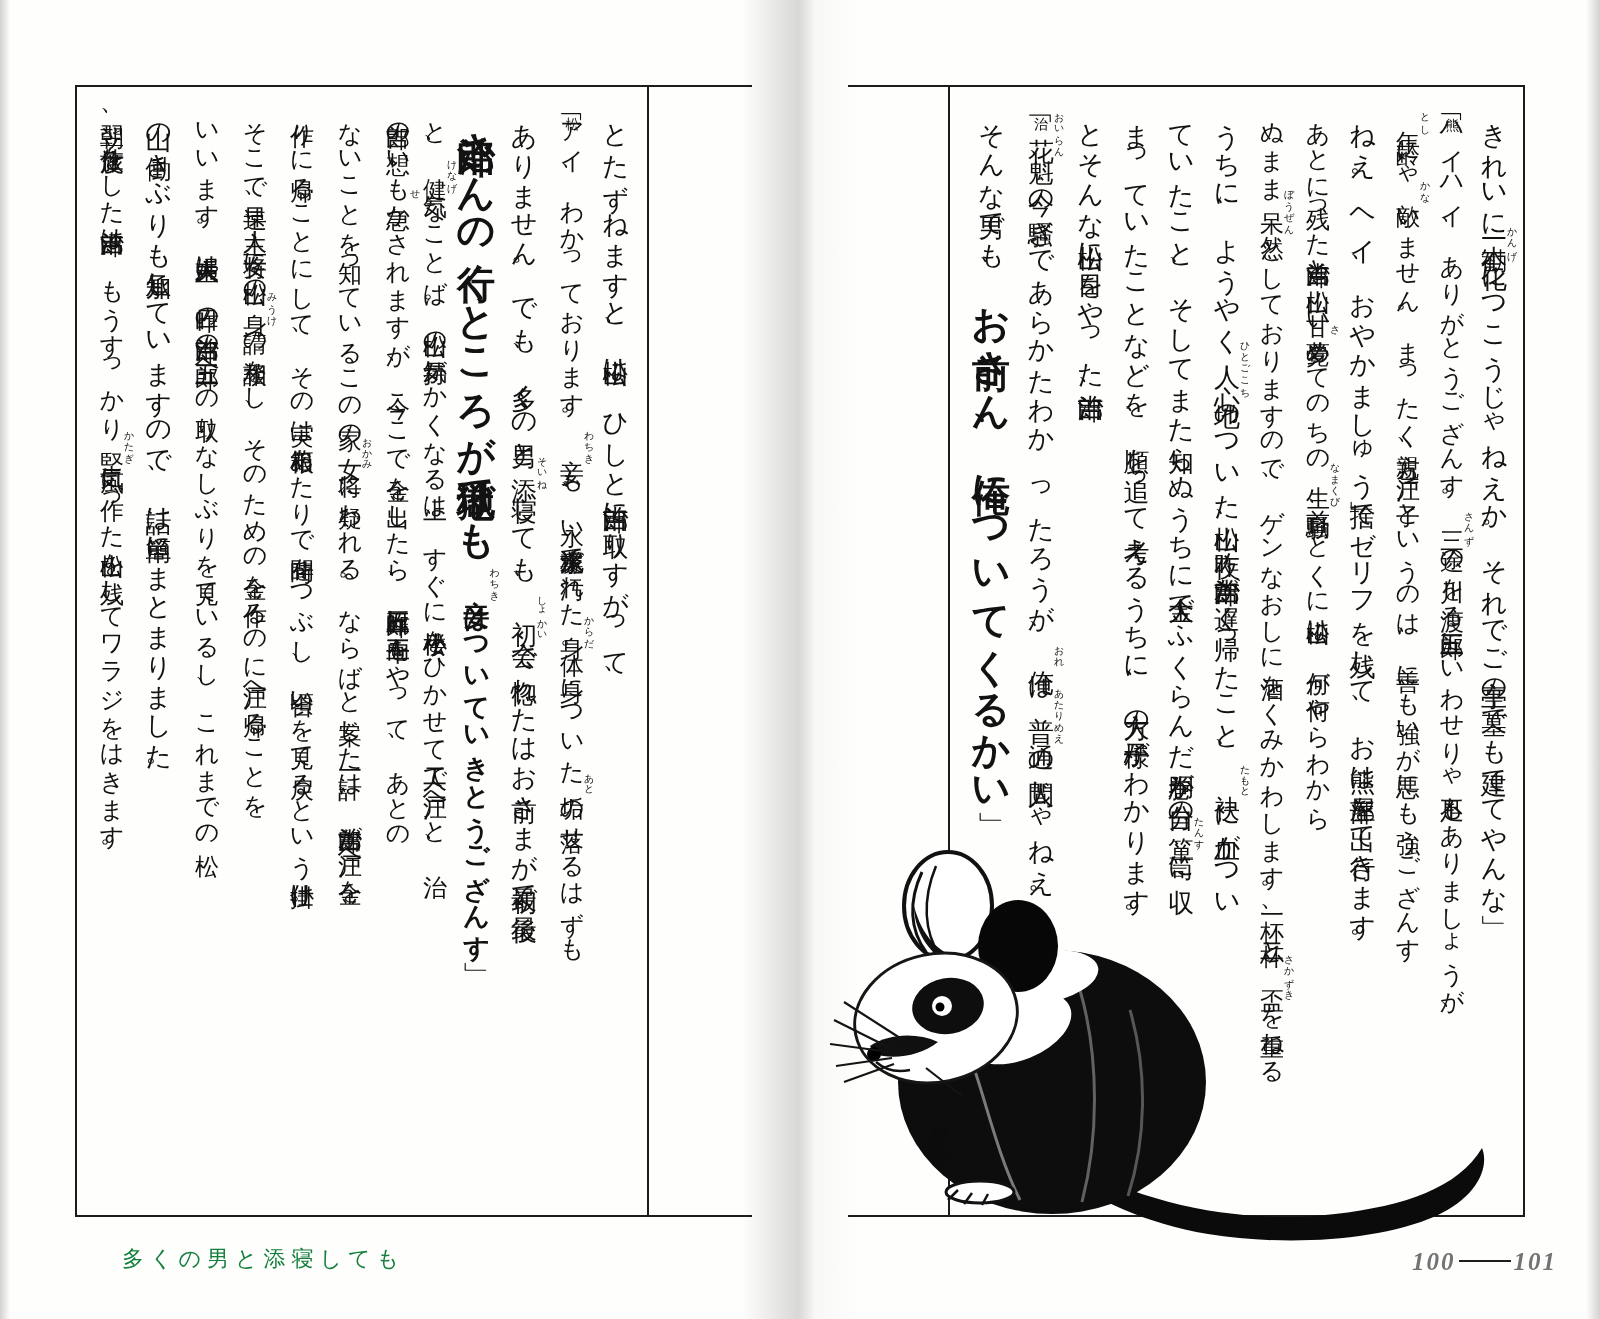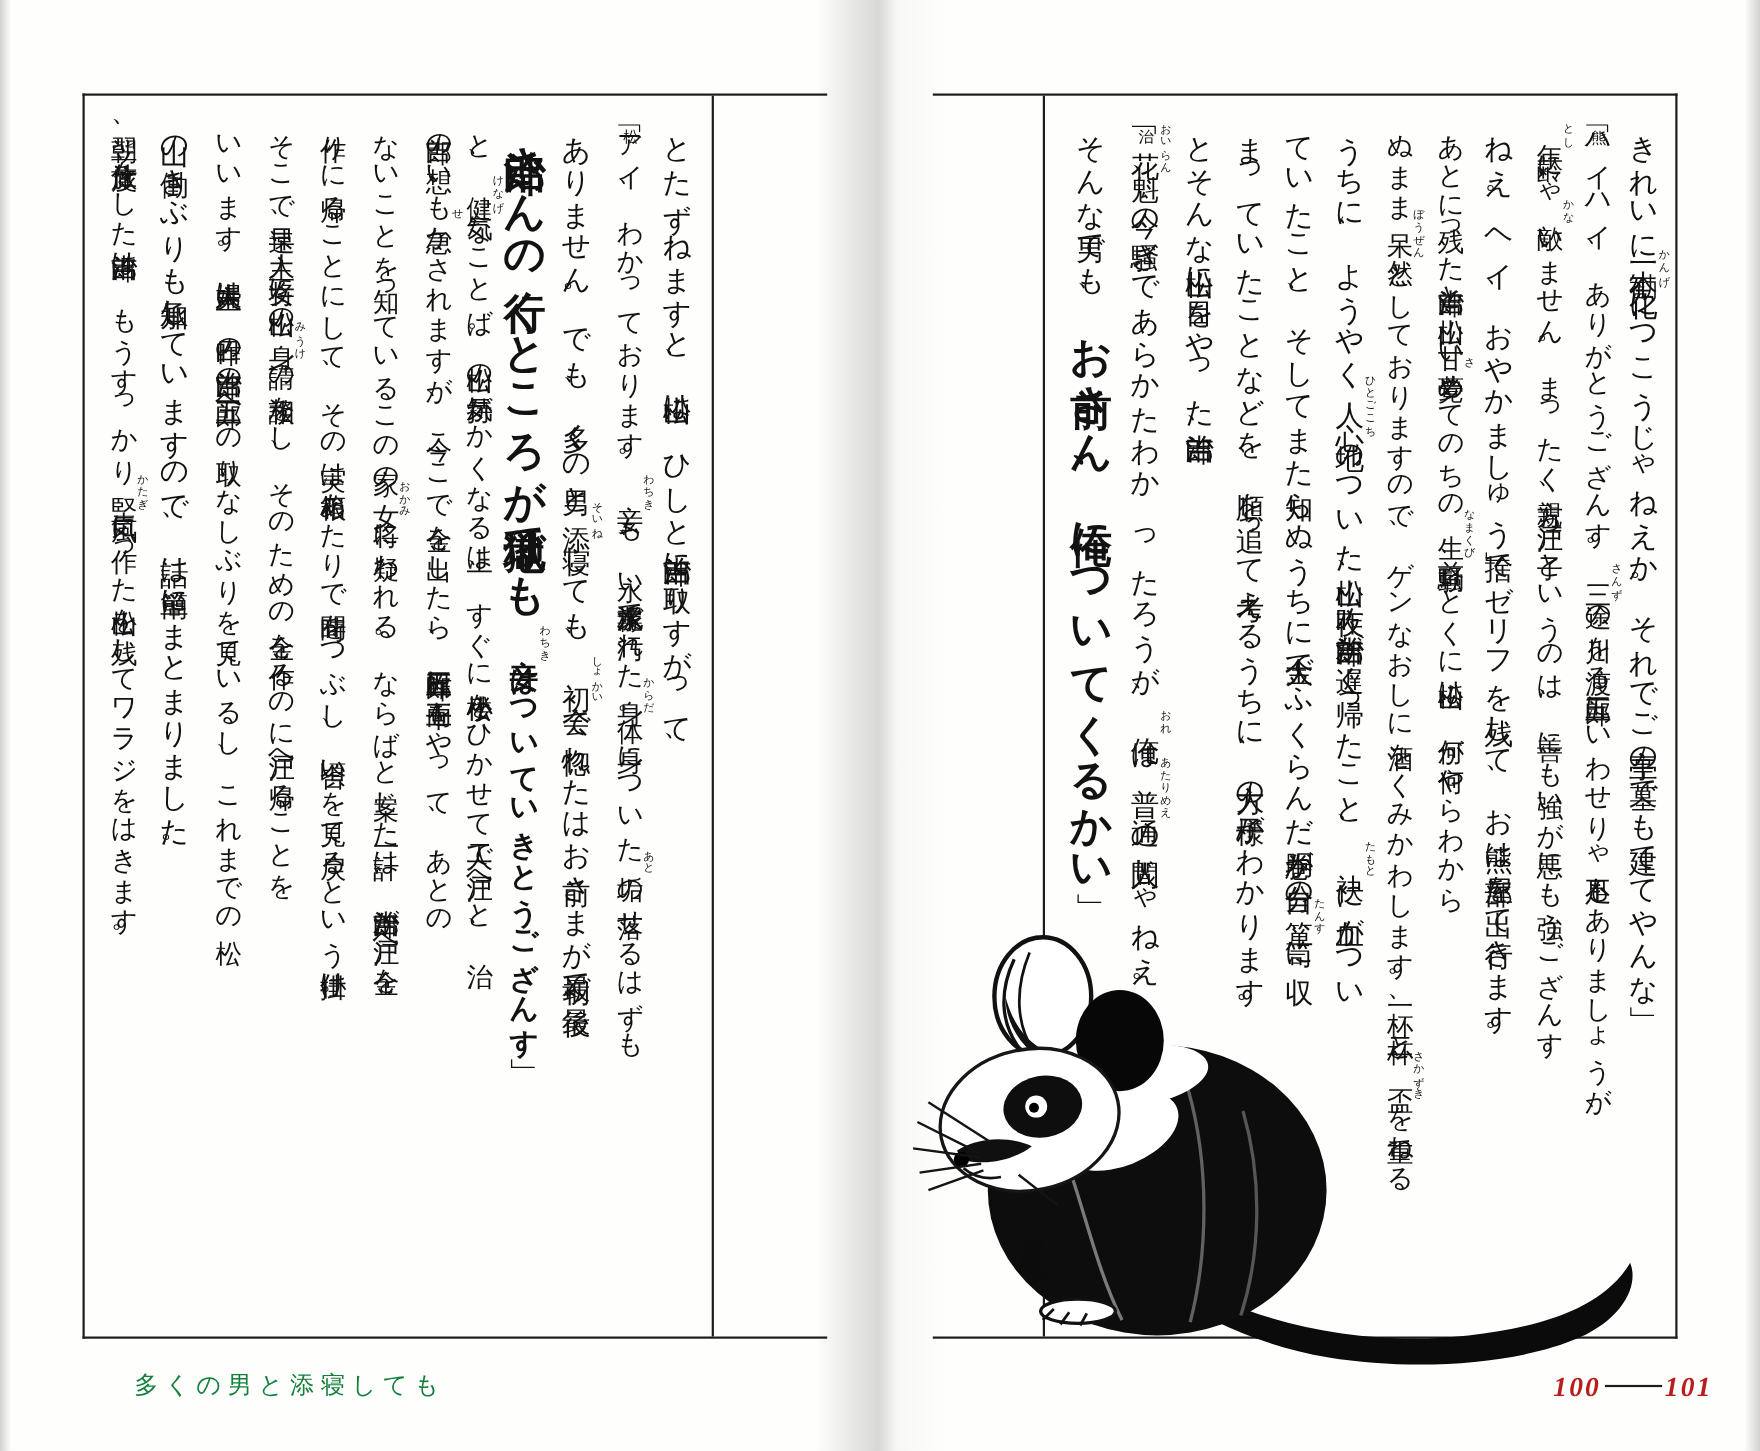--- a/index.html
+++ b/index.html
@@ -24,21 +24,21 @@
   .tcol.tight{font-size:24px;}
   .tcol.em{width:58px;line-height:58px;}
   .speaker{font-size:14px;}
   .big{font-size:38px;font-weight:bold;}
   .bm{font-weight:bold;}
   ruby rt{font-size:10px;font-weight:normal;letter-spacing:0;}
   
   #running-title{position:absolute;left:86px;top:1244px;font-family:"Liberation Sans","DejaVu Sans",sans-serif;
                  font-size:22px;letter-spacing:6px;color:#15803d;margin-left:36px;}
   #pagenums{position:absolute;left:1412px;top:1248px;font-style:italic;font-weight:bold;
-            font-size:25px;color:#b91c1c;letter-spacing:2px;white-space:nowrap;}
+            font-size:25px;color:#737373;letter-spacing:2px;white-space:nowrap;}
   #pagenums .dash{display:inline-block;width:52px;height:2px;background:#1d1d1d;vertical-align:8px;margin:0 3px;}
   #mouse{position:absolute;left:830px;top:810px;width:680px;height:460px;}
 </style>
 </head>
 <body>
 
 <div id="scan">
   <div id="edge-left"></div>
   <div id="edge-right"></div>
   <div id="gutter"></div>

